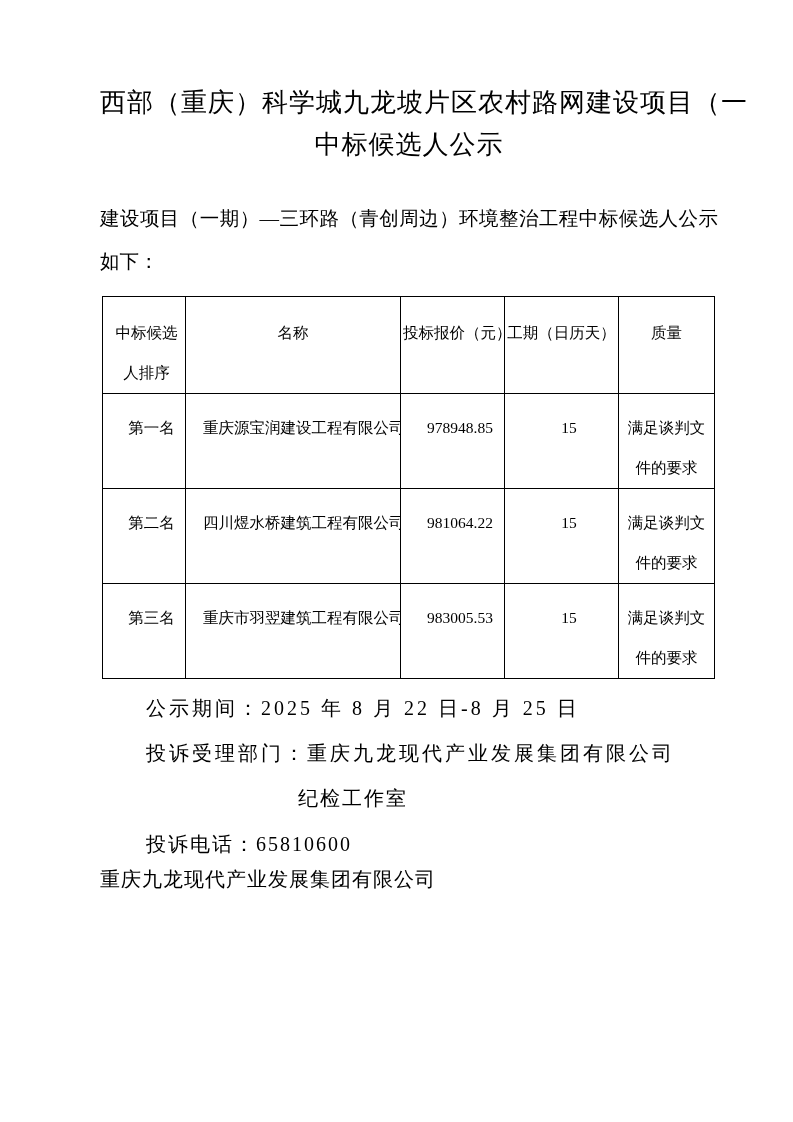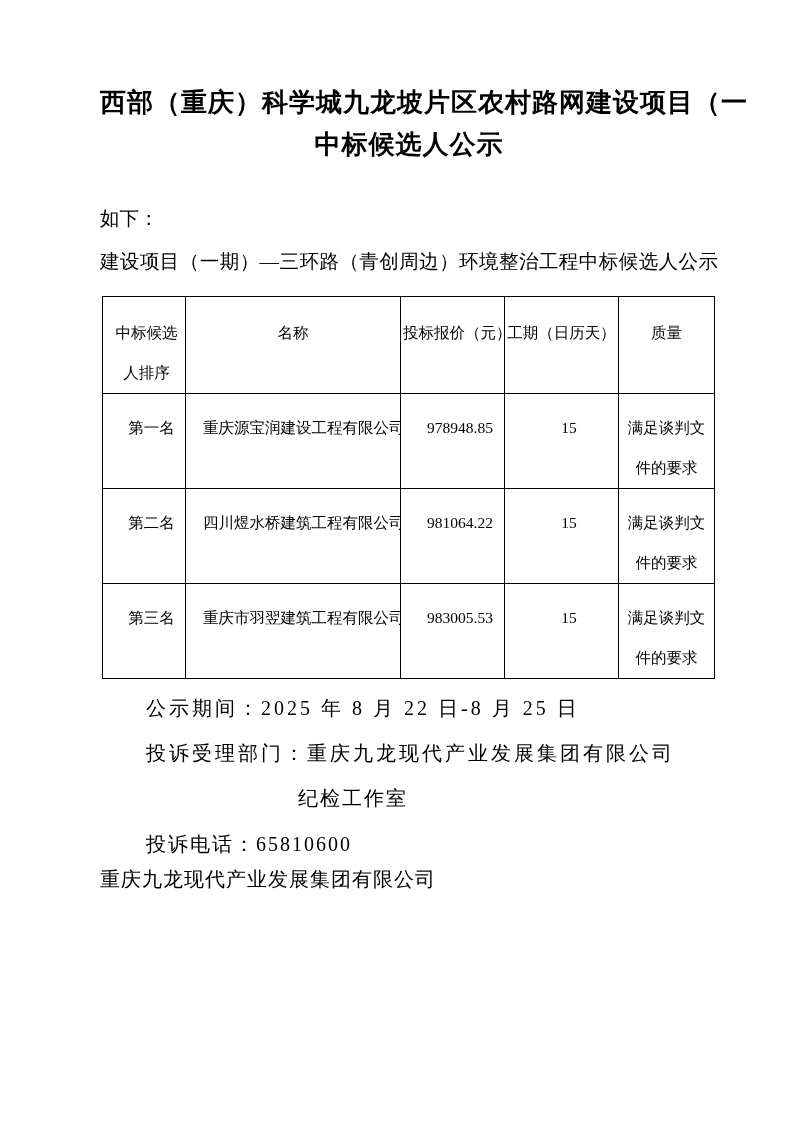--- a/index.html
+++ b/index.html
@@ -12,21 +12,21 @@
     color: #000;
     font-family: "Liberation Serif", "DejaVu Serif", serif;
   }
   .content {
     margin-left: 100px;
     width: 618px;
   }
   
   .doc-title {
     margin-top: 82px;
-    font-weight: bold;
+    font-weight: normal;
     font-size: 26px;
     letter-spacing: 1px;
     line-height: 42px;
     text-align: center;
   }
   .t-line { white-space: nowrap; }
   
   .intro {
     margin-top: 31px;
     font-size: 19.5px;
@@ -70,22 +70,22 @@
 <body>
 
 <div class="content">
 
   <div class="doc-title">
     <div class="t-line">西部（重庆）科学城九龙坡片区农村路网建设项目（一</div>
     <div class="t-line">中标候选人公示</div>
   </div>
 
   <div class="intro">
+    <div class="i-line i-justify">建设项目（一期）—三环路（青创周边）环境整治工程中标候选人公示</div>
     <div class="i-line">如下：</div>
-    <div class="i-line i-justify">建设项目（一期）—三环路（青创周边）环境整治工程中标候选人公示</div>
   </div>
 
   <table class="bid-table">
     <colgroup>
       <col style="width:83px">
       <col style="width:215px">
       <col style="width:104px">
       <col style="width:114px">
       <col style="width:96px">
     </colgroup>

